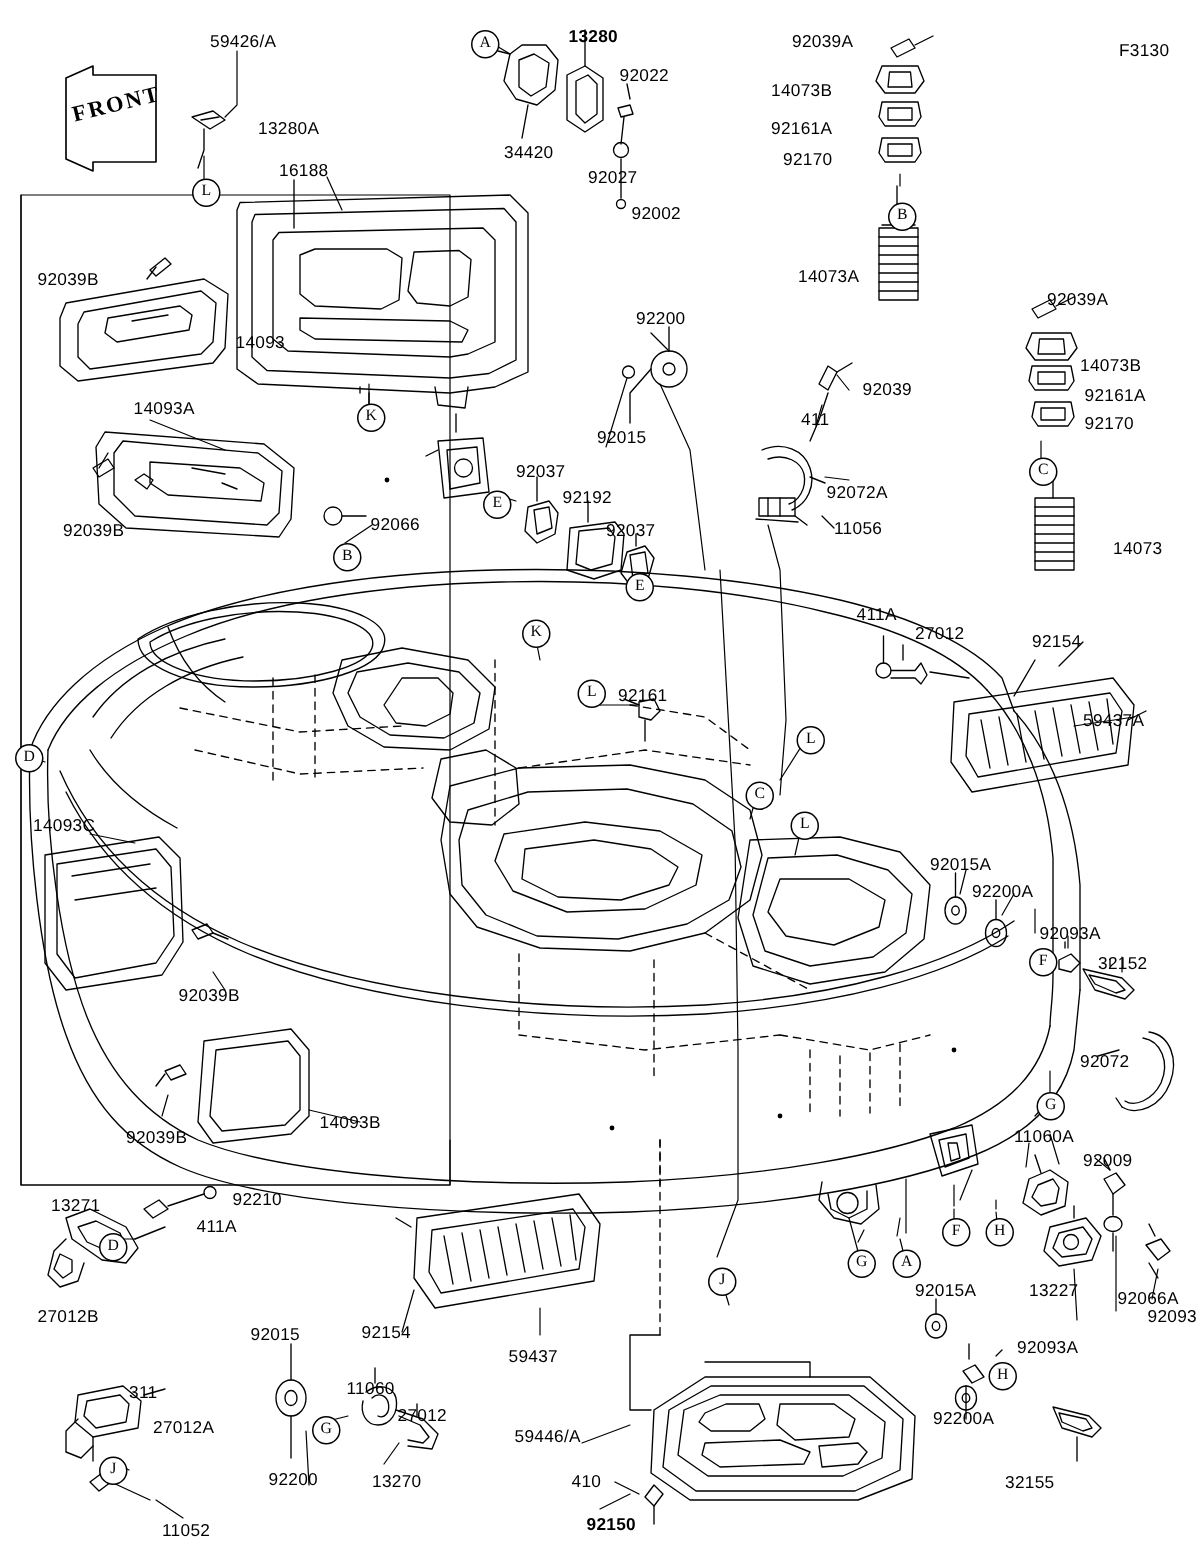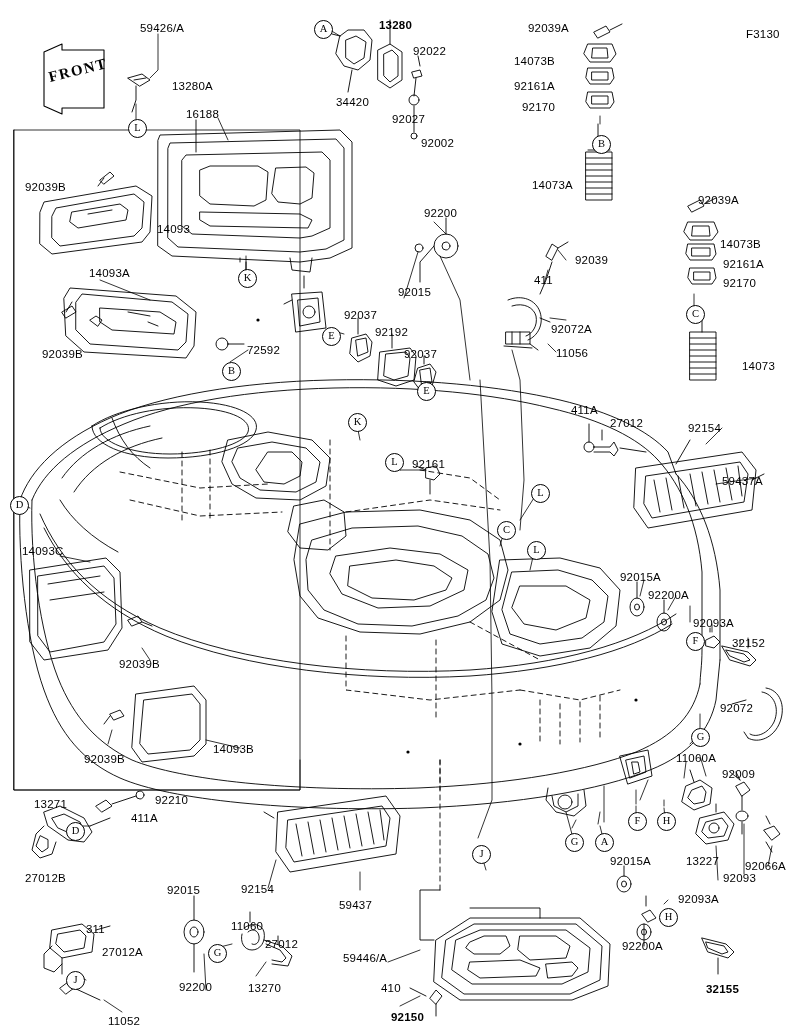--- a/index.html
+++ b/index.html
@@ -505,21 +505,21 @@
       <div class="lbl" style="left: 575px; top: 254px;">92039</div>
       <div class="lbl" style="left: 723px; top: 258px;">92161A</div>
       <div class="lbl" style="left: 534px; top: 274px;">411</div>
       <div class="lbl" style="left: 398px; top: 286px;">92015</div>
       <div class="lbl" style="left: 723px; top: 277px;">92170</div>
       <div class="lbl" style="left: 89px; top: 267px;">14093A</div>
       <div class="lbl" style="left: 344px; top: 309px;">92037</div>
       <div class="lbl" style="left: 375px; top: 326px;">92192</div>
       <div class="lbl" style="left: 551px; top: 323px;">92072A</div>
       <div class="lbl" style="left: 42px; top: 348px;">92039B</div>
-      <div class="lbl" style="left: 247px; top: 344px;">72592</div>
+      <div class="lbl" style="left: 247px; top: 344px;">92066</div>
       <div class="lbl" style="left: 404px; top: 348px;">92037</div>
       <div class="lbl" style="left: 556px; top: 347px;">11056</div>
       <div class="lbl" style="left: 742px; top: 360px;">14073</div>
       <div class="lbl" style="left: 571px; top: 404px;">411A</div>
       <div class="lbl" style="left: 610px; top: 417px;">27012</div>
       <div class="lbl" style="left: 688px; top: 422px;">92154</div>
       <div class="lbl" style="left: 412px; top: 458px;">92161</div>
       <div class="lbl" style="left: 722px; top: 475px;">59437A</div>
       <div class="lbl" style="left: 22px; top: 545px;">14093C</div>
       <div class="lbl" style="left: 620px; top: 571px;">92015A</div>
@@ -530,37 +530,37 @@
       <div class="lbl" style="left: 720px; top: 702px;">92072</div>
       <div class="lbl" style="left: 676px; top: 752px;">11060A</div>
       <div class="lbl" style="left: 722px; top: 768px;">92009</div>
       <div class="lbl" style="left: 84px; top: 753px;">92039B</div>
       <div class="lbl" style="left: 213px; top: 743px;">14093B</div>
       <div class="lbl" style="left: 34px; top: 798px;">13271</div>
       <div class="lbl" style="left: 155px; top: 794px;">92210</div>
       <div class="lbl" style="left: 131px; top: 812px;">411A</div>
       <div class="lbl" style="left: 610px; top: 855px;">92015A</div>
       <div class="lbl" style="left: 686px; top: 855px;">13227</div>
-      <div class="lbl" style="left: 723px; top: 872px;">92093</div>
+      <div class="lbl" style="left: 765px; top: 872px;">92093</div>
       <div class="lbl" style="left: 745px; top: 860px;">92066A</div>
       <div class="lbl" style="left: 25px; top: 872px;">27012B</div>
       <div class="lbl" style="left: 167px; top: 884px;">92015</div>
       <div class="lbl" style="left: 241px; top: 883px;">92154</div>
       <div class="lbl" style="left: 678px; top: 893px;">92093A</div>
       <div class="lbl" style="left: 231px; top: 920px;">11060</div>
       <div class="lbl" style="left: 265px; top: 938px;">27012</div>
       <div class="lbl" style="left: 339px; top: 899px;">59437</div>
       <div class="lbl" style="left: 86px; top: 923px;">311</div>
       <div class="lbl" style="left: 102px; top: 946px;">27012A</div>
       <div class="lbl" style="left: 622px; top: 940px;">92200A</div>
       <div class="lbl" style="left: 343px; top: 952px;">59446/A</div>
       <div class="lbl" style="left: 179px; top: 981px;">92200</div>
       <div class="lbl" style="left: 248px; top: 982px;">13270</div>
       <div class="lbl" style="left: 381px; top: 982px;">410</div>
-      <div class="lbl" style="left: 706px; top: 983px; font-weight: bold;">32155</div>
+      <div class="lbl" style="left: 670px; top: 983px;">32155</div>
       <div class="lbl" style="left: 108px; top: 1015px;">11052</div>
       <div class="lbl" style="left: 391px; top: 1011px; font-weight: bold;">92150</div>
     </div>
   <div id="bubbles">
       <div class="bubble" style="left: 314px; top: 20px;">A</div>
       <div class="bubble" style="left: 128px; top: 119px;">L</div>
       <div class="bubble" style="left: 592px; top: 135px;">B</div>
       <div class="bubble" style="left: 238px; top: 269px;">K</div>
       <div class="bubble" style="left: 686px; top: 305px;">C</div>
       <div class="bubble" style="left: 322px; top: 327px;">E</div>

